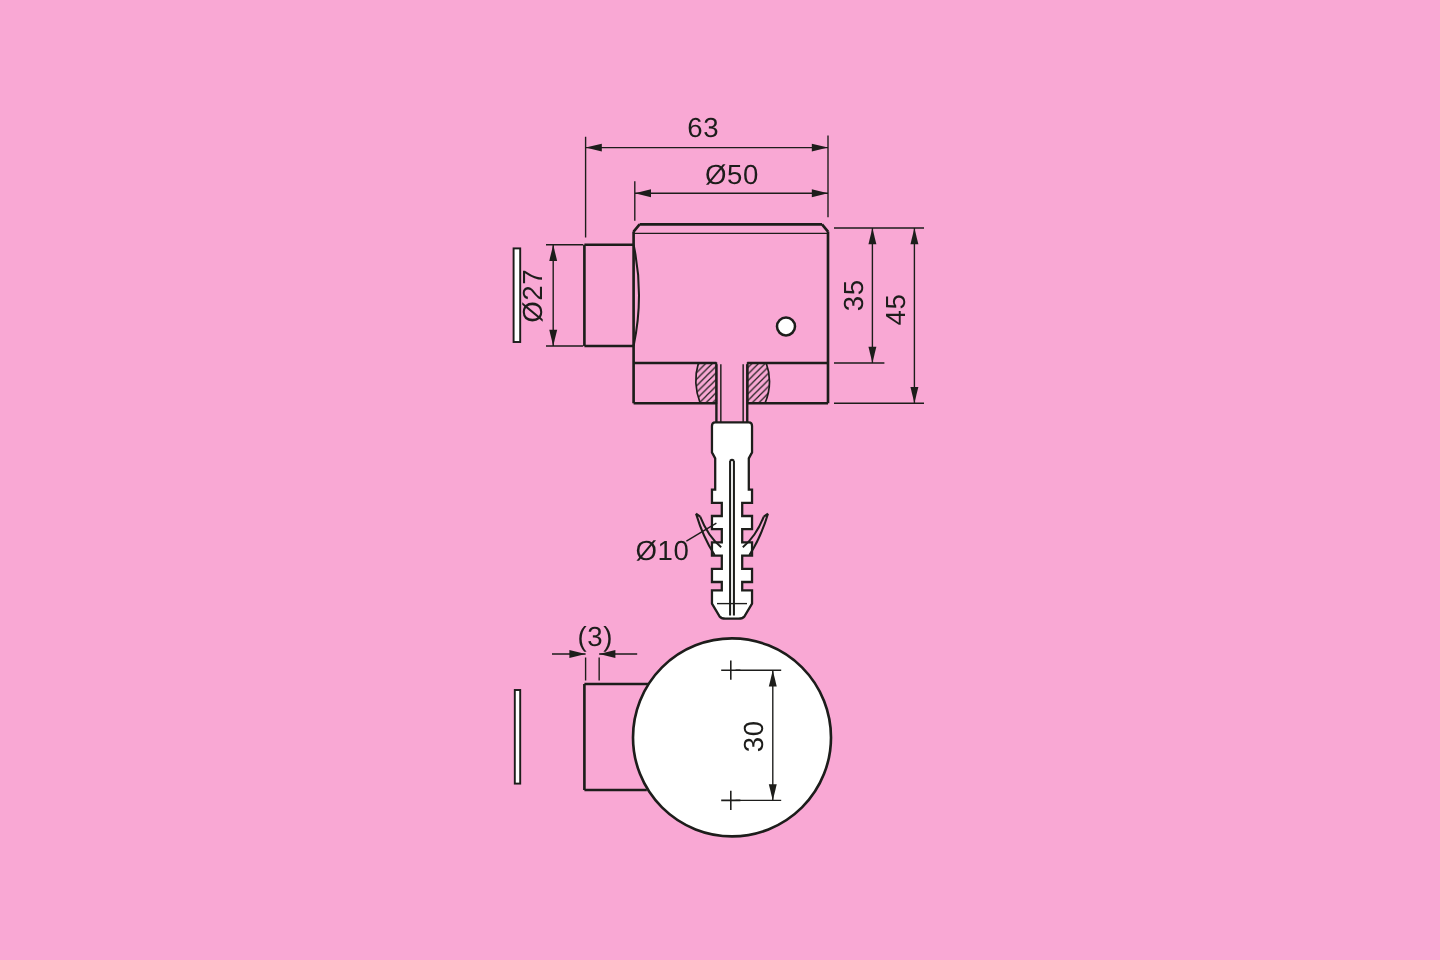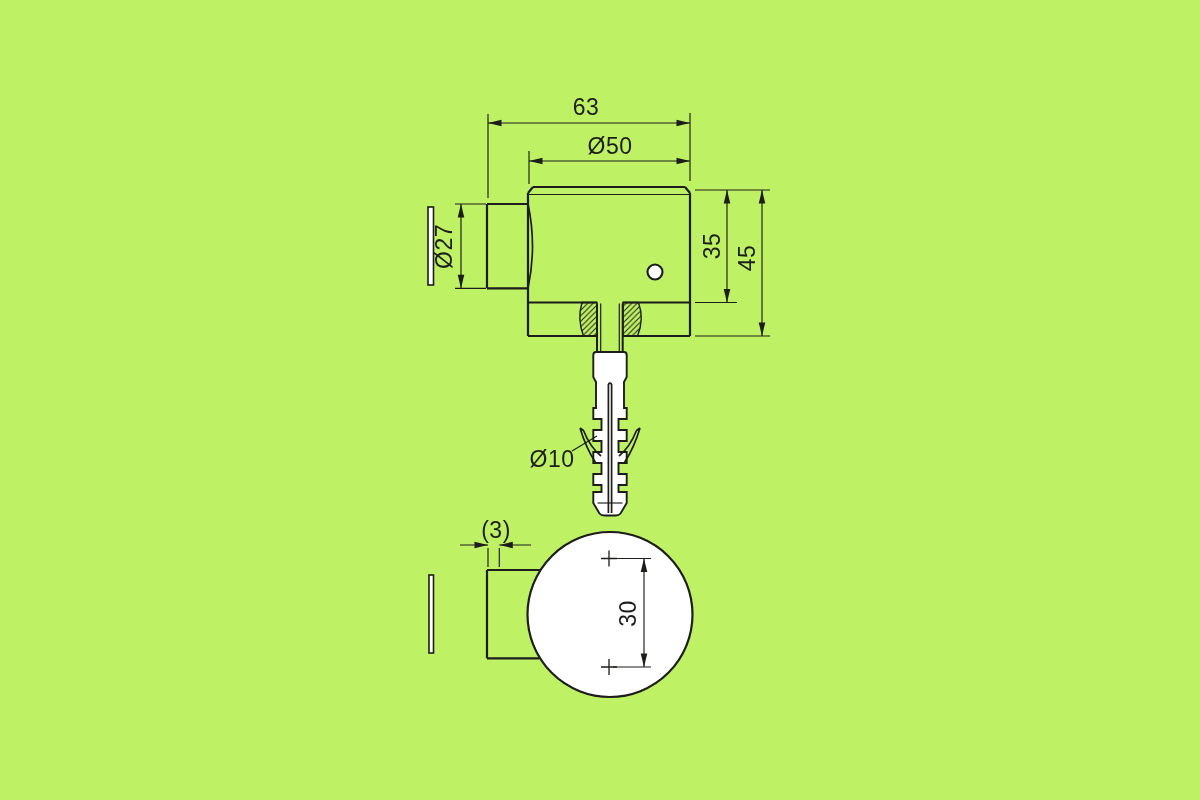--- a/index.html
+++ b/index.html
@@ -1,16 +1,16 @@
 <!DOCTYPE html>
 <html><head>
 <meta charset="utf-8">
 <style>
   html,body{margin:0;padding:0;background:#ffffff;}
-  .page{width:1200px;height:800px;background:#bef264;position:relative;overflow:hidden;}
+  .page{width:1200px;height:800px;background:#f9a8d4;position:relative;overflow:hidden;}
   svg{display:block;}
   .dim-label{
     font-family:"Liberation Sans", sans-serif;
     font-size:23px;
     fill:#1d1d1b;
     letter-spacing:0.5px;
   }
   .outline{stroke:#1d1d1b;stroke-width:2.2;fill:none;stroke-linecap:butt;}
   .medium{stroke:#1d1d1b;stroke-width:1.7;fill:none;}
   .thinline{stroke:#1d1d1b;stroke-width:1.15;fill:none;}

